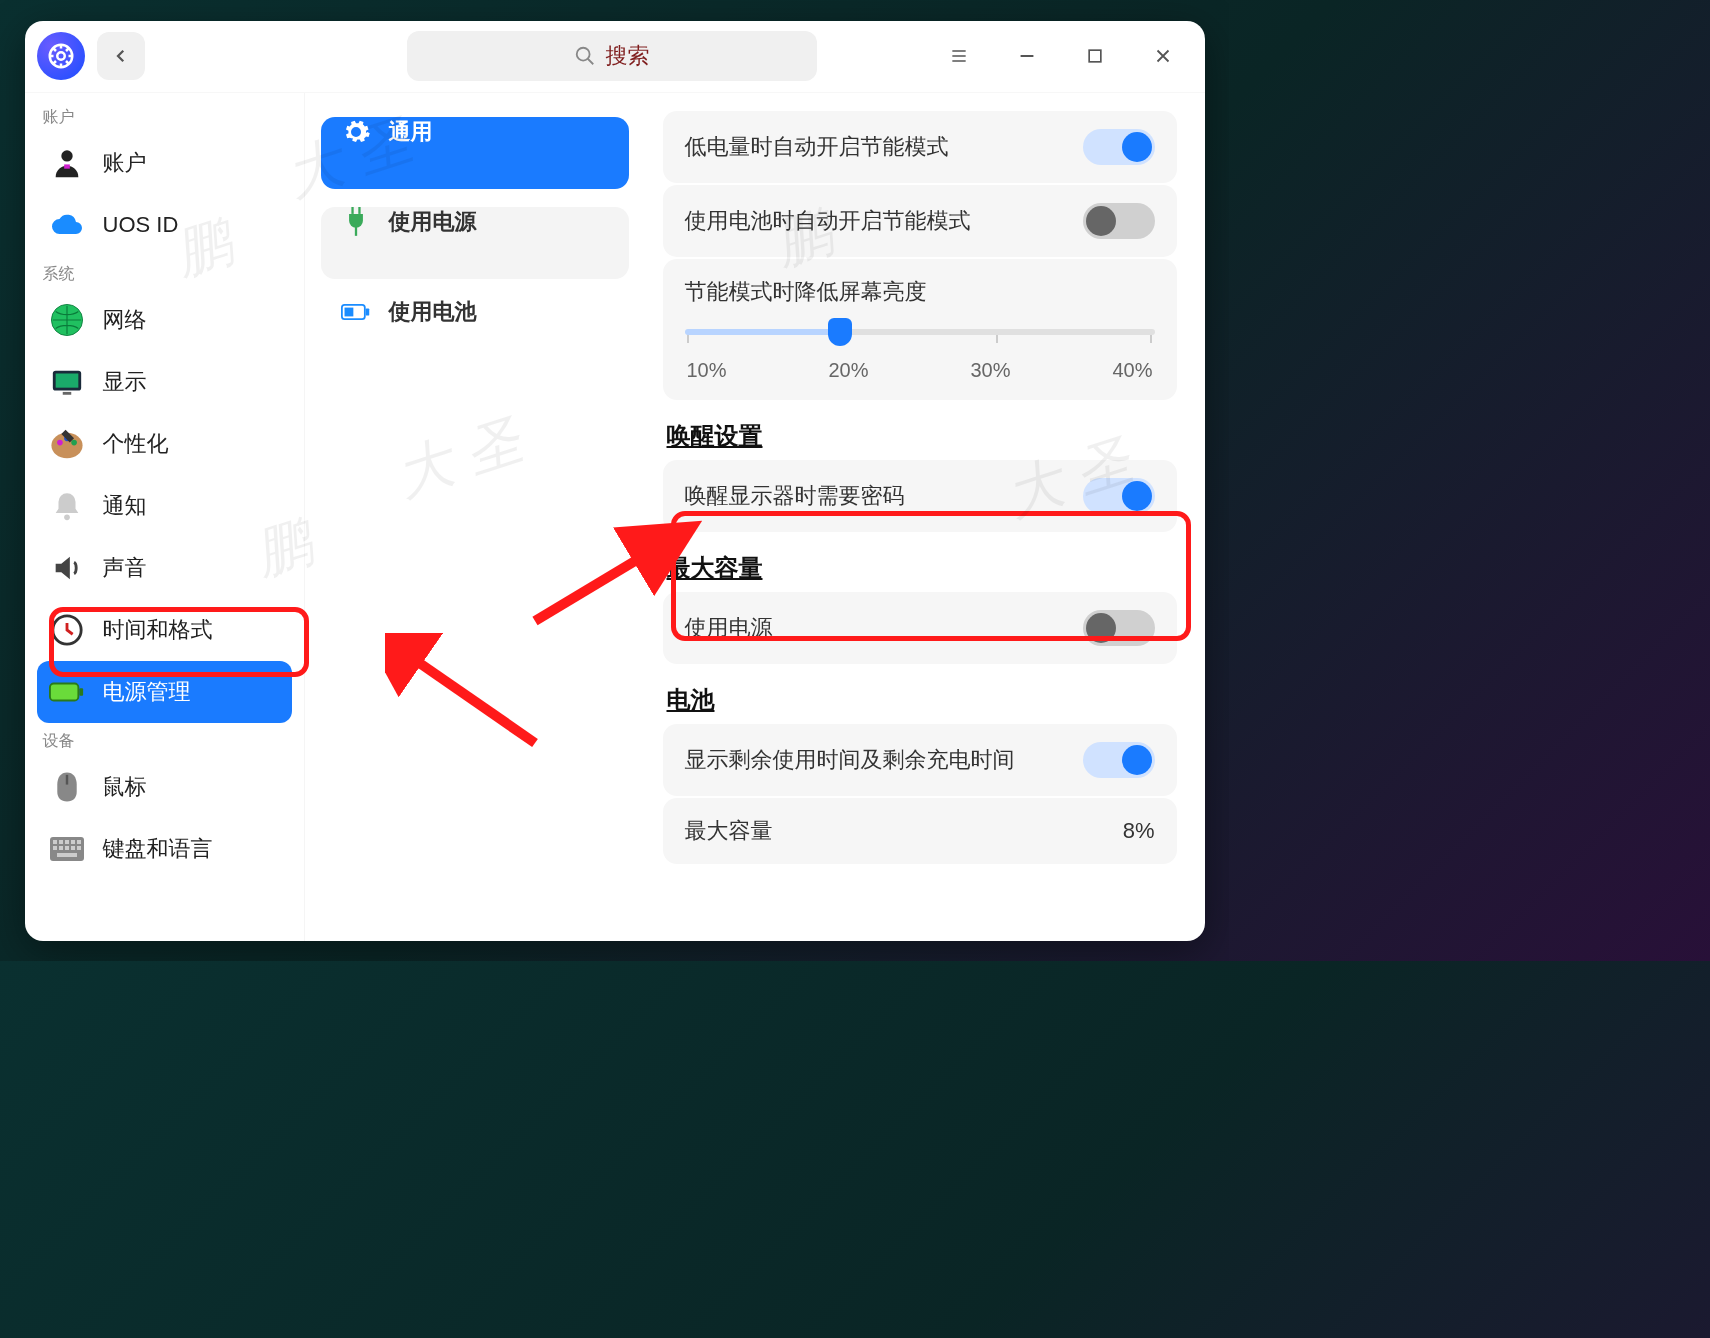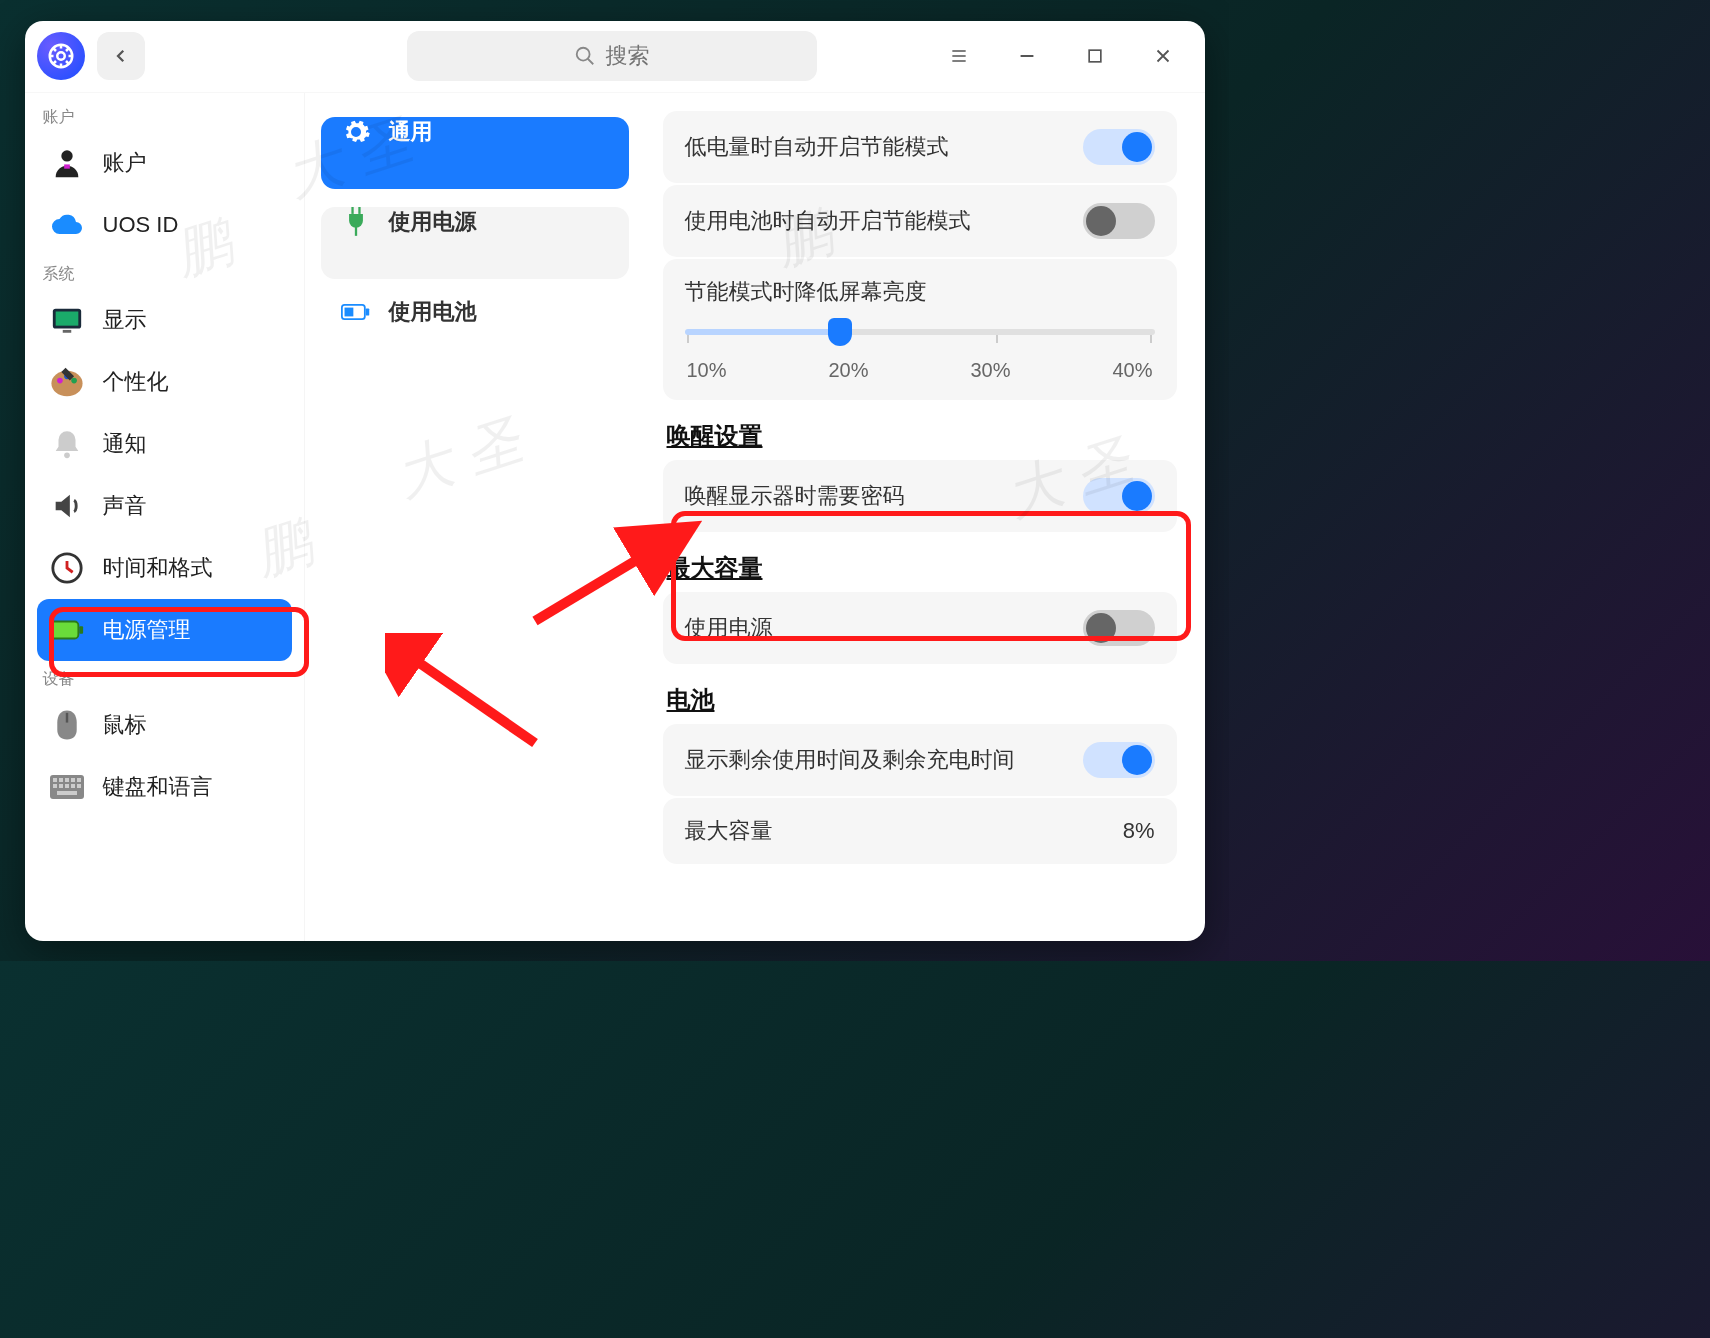--- a/index.html
+++ b/index.html
@@ -47,21 +47,21 @@
       background: #f0f0f0;
       display:flex; align-items:center; justify-content:center;
       border:none; cursor:pointer;
     }
     .searchbox {
       margin-left: 250px;
       width: 410px; height: 50px;
       background: #f0f0f0;
       border-radius: 12px;
       display:flex; align-items:center; justify-content:center;
-      gap:10px; color:#737373; font-size:22px;
+      gap:10px; color:#7f1d1d; font-size:22px;
     }
     .titlebar-spacer { flex:1; }
     .winbtns { display:flex; gap: 44px; align-items:center; padding-right:10px;}
     .winbtn { width:24px; height:24px; display:flex; align-items:center; justify-content:center; cursor:pointer; color:#555;}
     
     .body { flex:1; display:flex; overflow:hidden; }
     
     .sidebar {
       width: 280px;
       border-right: 1px solid rgba(0,0,0,0.04);
@@ -226,20 +226,30 @@
         <span class="side-icon">
           <svg width="36" height="36" viewBox="0 0 24 24">
               <path d="M7 18a5 5 0 010-10 6 6 0 0111 2 4 4 0 010 8H7z" fill="#1a8cff"></path>
             </svg>
         </span>
         <span>UOS ID</span>
       </div>
 
       <div class="side-group">系统</div>
 
+      <div class="side-item">
+        <span class="side-icon">
+          <svg width="34" height="34" viewBox="0 0 24 24">
+              <circle cx="12" cy="12" r="11" fill="#20c060"></circle>
+              <circle cx="12" cy="12" r="11" fill="none" stroke="#0a7a3a" stroke-width="0.6"></circle>
+              <path d="M2 12h20M12 2v20M4 6c4 3 12 3 16 0M4 18c4-3 12-3 16 0" stroke="#0a7a3a" stroke-width="0.8" fill="none"></path>
+            </svg>
+        </span>
+        <span>网络</span>
+      </div>
 
       <div class="side-item">
         <span class="side-icon">
           <svg width="34" height="34" viewBox="0 0 24 24">
               <rect x="2" y="4" width="20" height="14" rx="2" fill="#1a2a3a"></rect>
               <rect x="4" y="6" width="16" height="10" fill="#1aaa6a"></rect>
               <rect x="9" y="19" width="6" height="2" fill="#666"></rect>
             </svg>
         </span>
         <span>显示</span>

